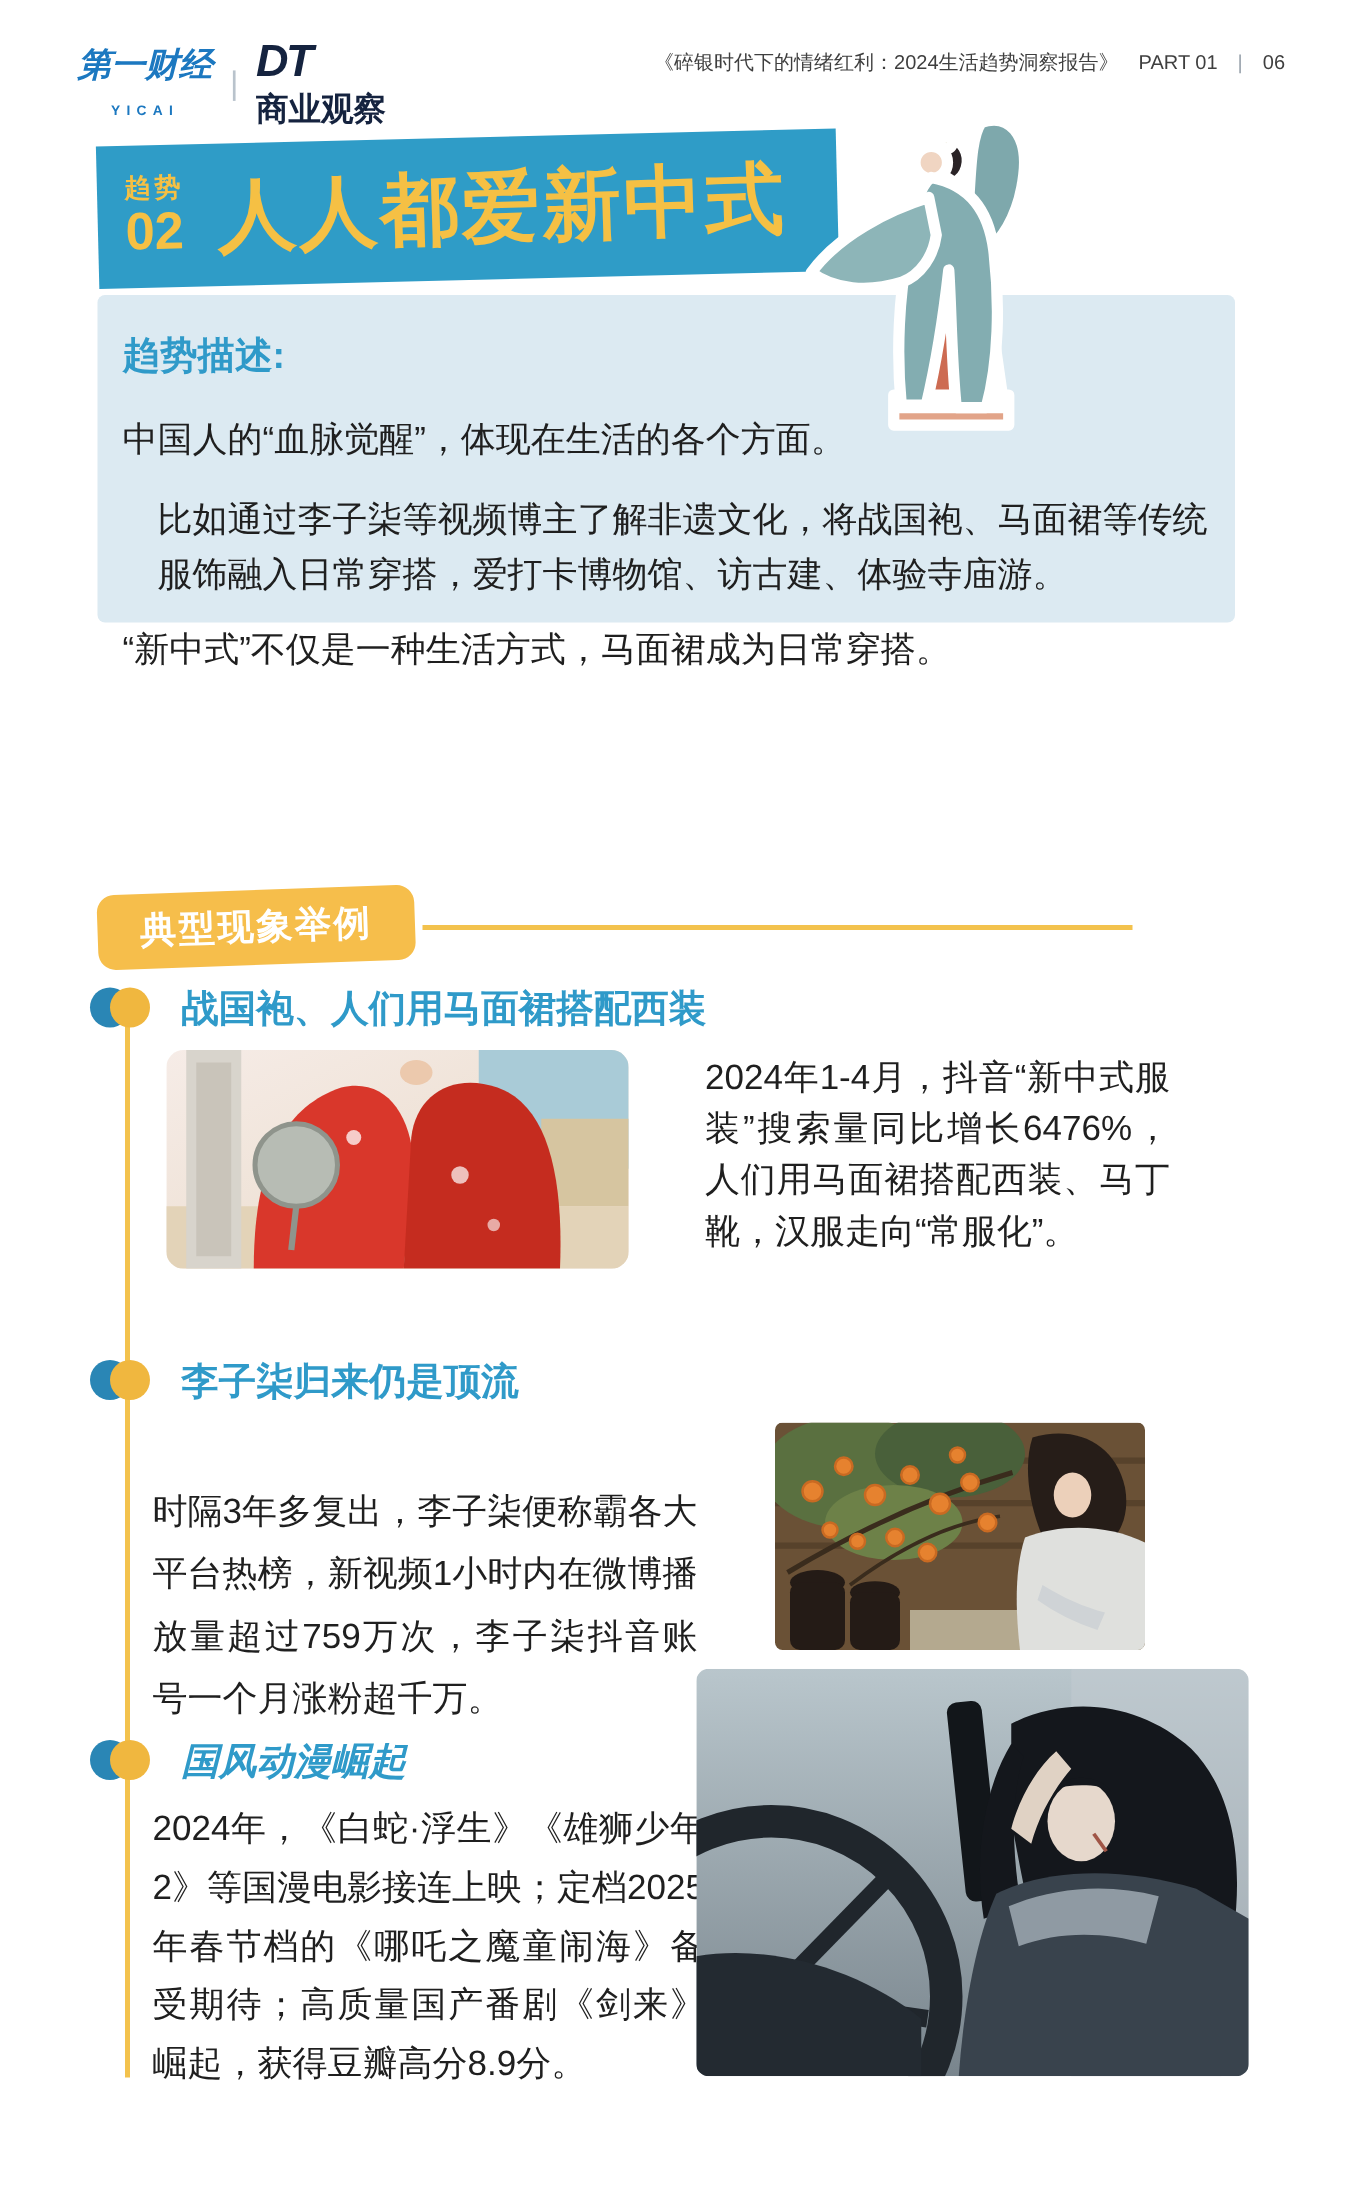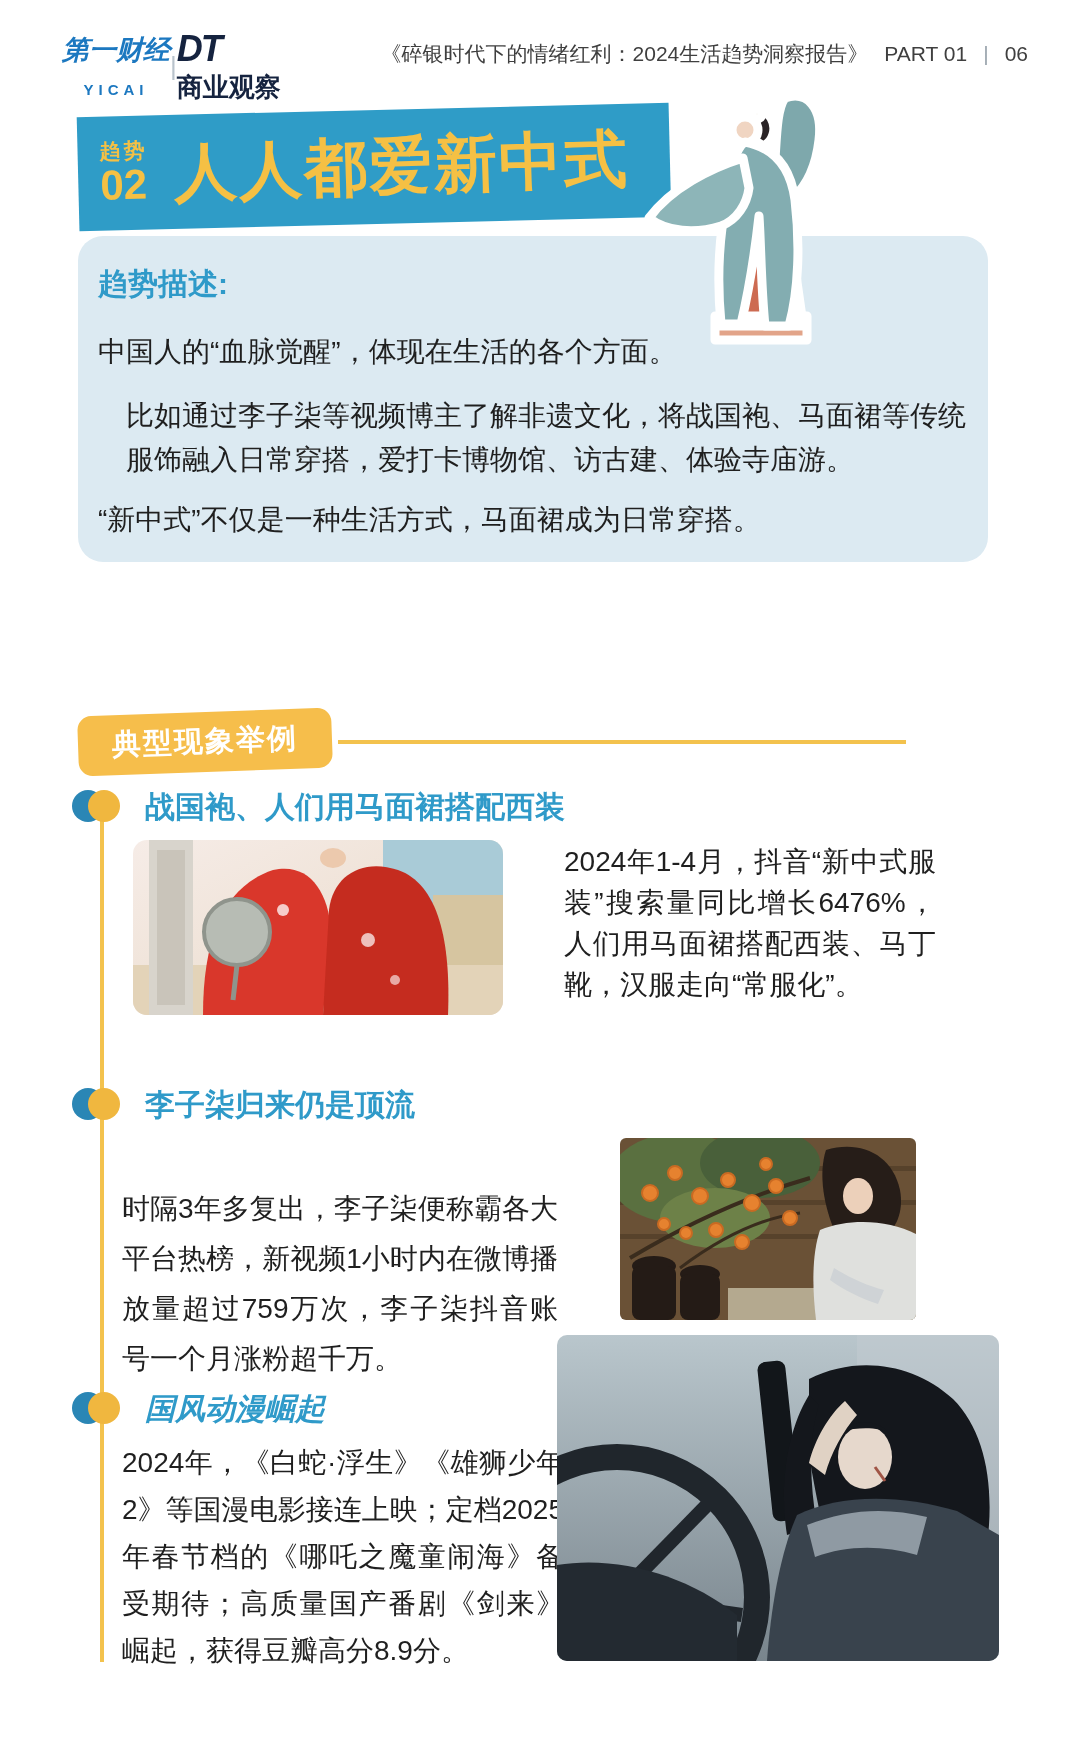--- a/index.html
+++ b/index.html
@@ -1,43 +1,43 @@
 <!DOCTYPE html>
 <html><head>
 <meta charset="utf-8">
 <style>
   html,body{margin:0;padding:0;background:#ffffff;}
   #page{position:relative;width:1080px;height:1754px;background:#ffffff;overflow:hidden;
         font-family:"Liberation Sans", sans-serif;color:#1f1f1f;}
 
   
-  .header-left{position:absolute;left:62px;top:28px;display:flex;align-items:center;}
+  .header-left{position:absolute;left:62px;top:28px;display:flex;align-items:center;gap:14px;}
   .logo-yicai{color:#1c78c0;font-weight:bold;font-style:italic;font-size:27px;line-height:1;text-align:center;}
-  .logo-yicai .sub{display:block;font-style:normal;font-size:15px;letter-spacing:5px;margin-top:18px;color:#1c78c0;}
+  .logo-yicai .sub{display:block;font-style:normal;font-size:11px;letter-spacing:5px;margin-top:18px;color:#1c78c0;}
   .logo-sep{color:#b9c3cc;font-size:26px;font-weight:300;}
   .logo-dt{color:#15233f;font-size:26px;font-weight:800;display:flex;align-items:baseline;flex-direction:column;}
   .logo-dt .dt{font-size:36px;font-style:italic;font-weight:900;margin-right:2px;letter-spacing:-2px;}
   .header-right{position:absolute;right:52px;top:40px;display:flex;align-items:center;gap:16px;
-                font-size:21px;color:#3f3f3f;}
+                font-size:16px;color:#3f3f3f;}
   .header-right .pipe{color:#9aa4ad;}
 
   
   .banner{position:absolute;left:78px;top:110px;width:592px;height:114px;background:#2f9cc7;
           transform:rotate(-1.4deg);display:flex;align-items:center;padding-left:22px;box-sizing:border-box;z-index:2;}
   .trend-block{color:#f5c044;line-height:1;}
   .trend-label{font-size:21px;font-weight:bold;letter-spacing:3px;}
   .trend-number{font-size:42px;font-weight:800;margin-top:3px;}
   .banner-title{color:#f5c044;font-size:63px;font-weight:800;margin-left:26px;letter-spacing:2px;
                 transform:rotate(-0.4deg);white-space:nowrap;}
 
   .hanfu-figure{position:absolute;left:633px;top:86px;width:248px;height:268px;z-index:3;}
 
   
-  .desc-box{position:absolute;left:78px;top:236px;width:910px;height:326px;background:#dceaf2;
-            border-radius:25px;z-index:1;}
+  .desc-box{position:absolute;left:78px;top:236px;width:910px;height:262px;background:#dceaf2;
+            border-radius:6px;z-index:1;}
   .desc-label{position:absolute;left:20px;top:28px;font-size:30px;font-weight:800;color:#2f9ac9;}
   .desc-p1{position:absolute;left:20px;top:94px;width:860px;font-size:28px;line-height:1.55;}
   .desc-p2{position:absolute;left:20px;top:158px;width:856px;font-size:28px;line-height:1.56;margin-left:28px;}
   .desc-p3{position:absolute;left:20px;top:262px;width:860px;font-size:28px;line-height:1.55;}
 
   
   .badge{position:absolute;left:78px;top:712px;width:254px;height:60px;background:#f6be4b;border-radius:14px;
          transform:rotate(-2deg);display:flex;align-items:center;justify-content:center;
          color:#ffffff;font-size:29px;font-weight:800;letter-spacing:2px;z-index:2;}
   .badge-line{position:absolute;left:338px;top:740px;width:568px;height:4px;background:#f3c24d;}

